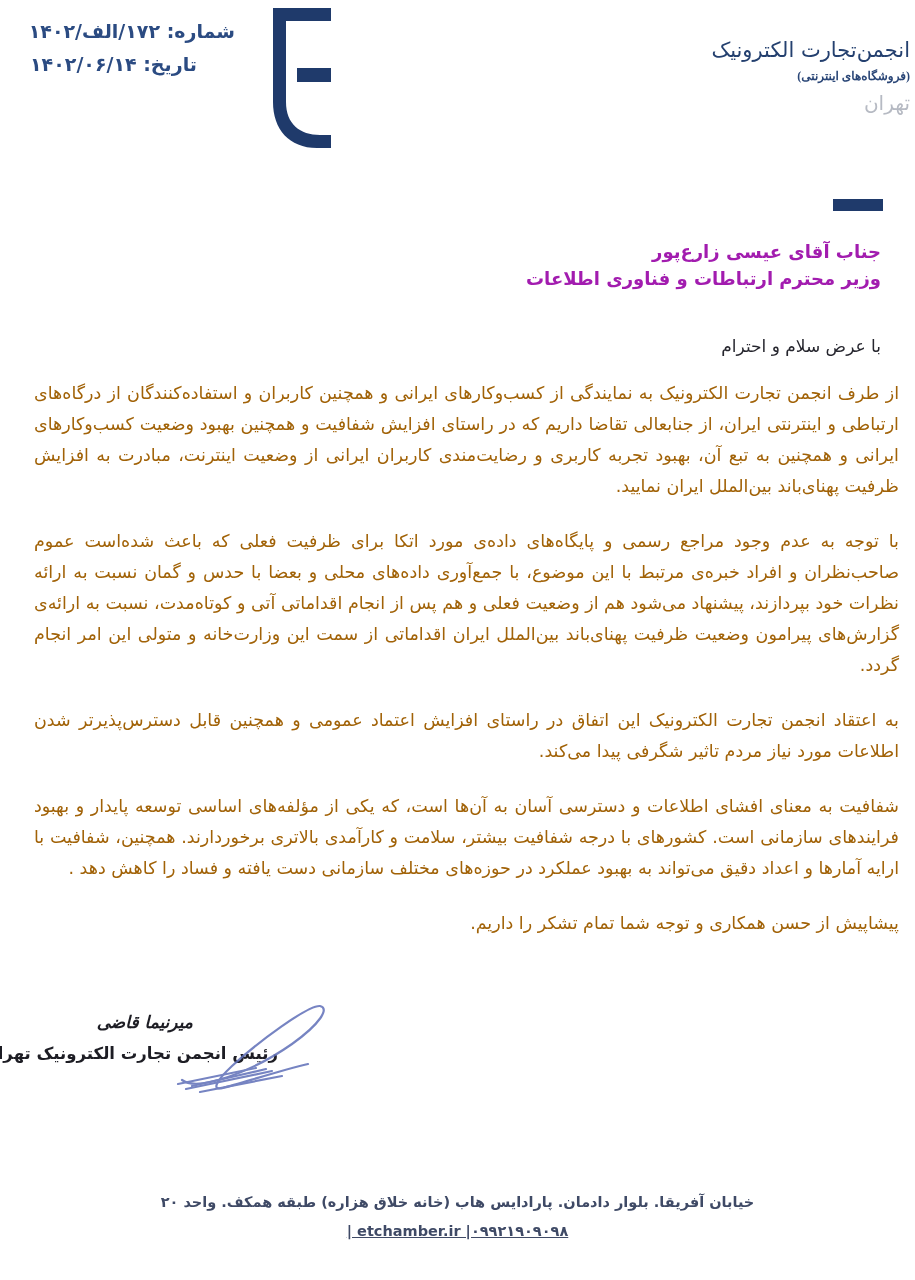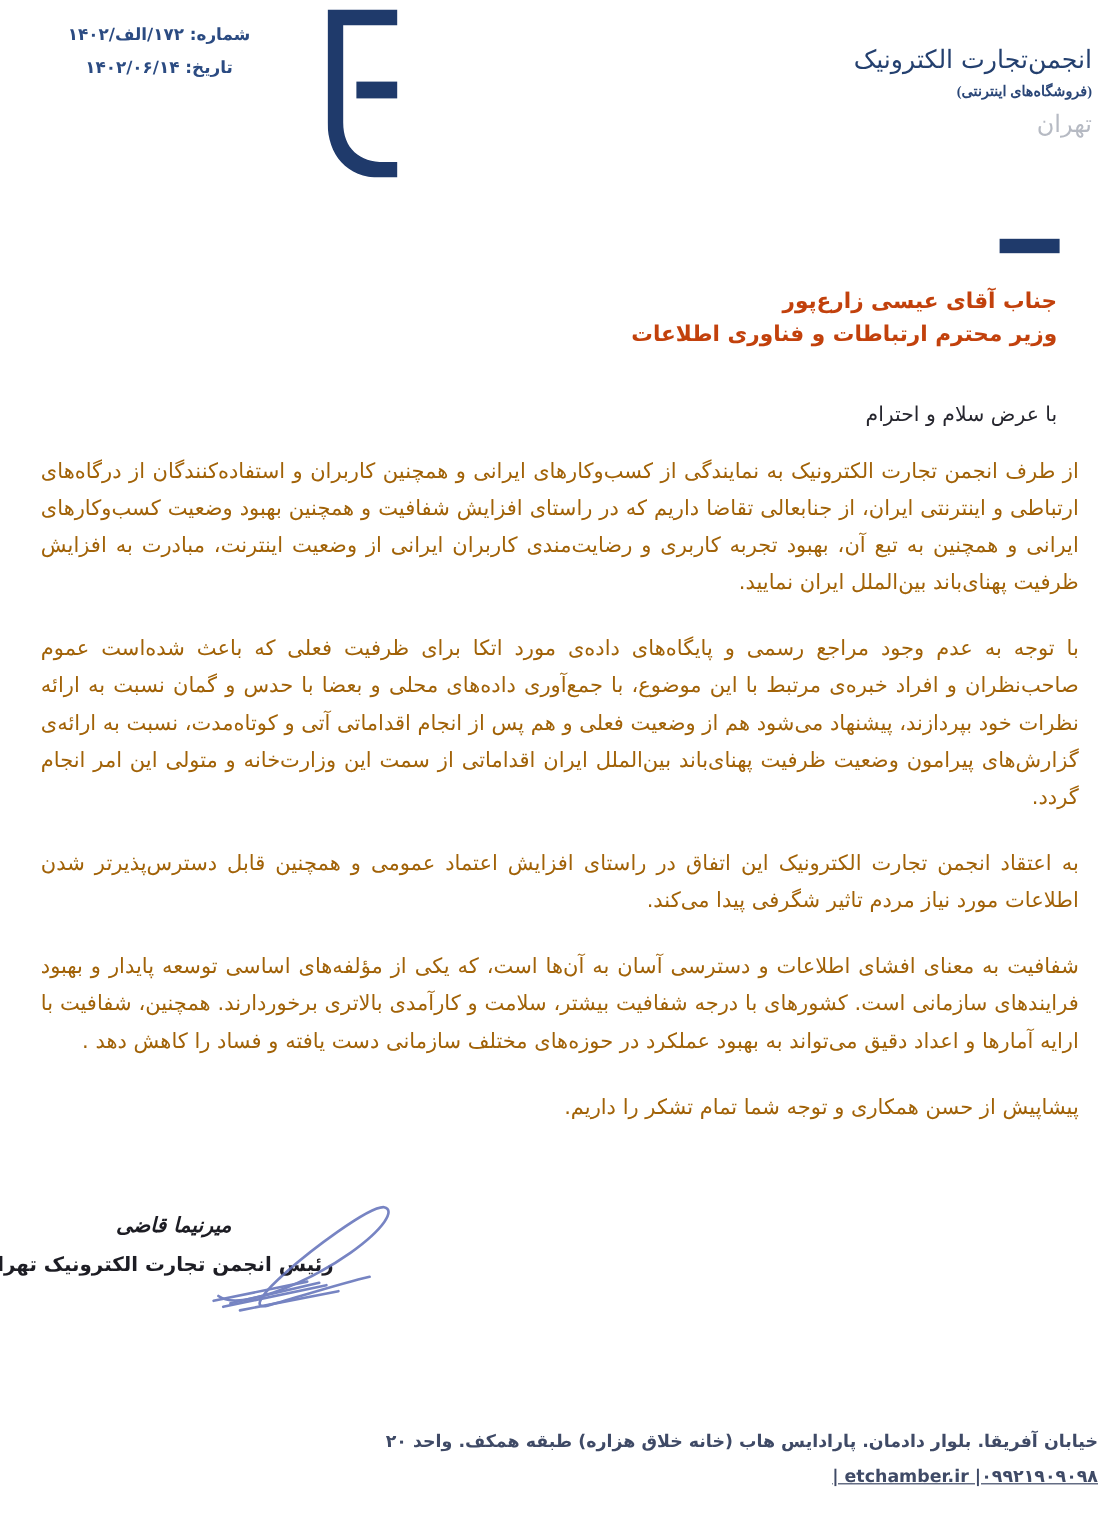--- a/index.html
+++ b/index.html
@@ -24,36 +24,36 @@
     margin-top:7px;font-size:12px;font-weight:bold;color:#2a4677;font-family:Liberation Serif, serif;
   }
   .org-city{
     margin-top:7px;font-size:20px;color:#b6bac3;
   }
   .meta-block{
     position:absolute;top:22px;left:30px;width:205px;
     direction:rtl;text-align:left;
   }
   .meta-line{
-    font-size:14px;font-weight:bold;color:#2b4b82;line-height:1.0;
-    margin-bottom:14px;white-space:nowrap;text-align:center;
+    font-size:19px;font-weight:bold;color:#2b4b82;line-height:1.0;
+    margin-bottom:14px;white-space:nowrap;text-align:left;
   }
   .logo{position:absolute;left:273px;top:8px;}
   .header-dash{
     position:absolute;right:32px;top:199px;
     width:50px;height:12px;background:#1f3a6b;
   }
   
   .content{
     position:absolute;top:238px;right:16px;left:34px;
     direction:rtl;
   }
   .recipient{
     margin-left:0;margin-right:18px;
-    font-size:18px;font-weight:bold;color:#c2410c;line-height:27px;
+    font-size:18px;font-weight:bold;color:#a21caf;line-height:27px;
   }
   .salutation{
     margin-top:44px;margin-right:18px;
     font-size:17px;color:#26262e;
   }
   .paragraphs{margin-top:22px;}
   .paragraphs p{
     margin:0 0 24px 0;
     font-size:17.5px;line-height:31px;
     text-align:justify;text-align-last:right;
@@ -72,21 +72,21 @@
     margin-left:28px;
     font-style:italic;
   }
   .sig-title{
     margin-top:12px;font-size:16.5px;font-weight:bold;color:#1d1d24;
   }
   .sig-ink{position:absolute;left:160px;top:998px;pointer-events:none;}
   
   .footer{
     position:absolute;left:0;right:0;top:1194px;
-    text-align:right;direction:rtl;
+    text-align:center;direction:rtl;
   }
   .footer-address{
     font-size:14.5px;color:#3f4a66;font-weight:bold;letter-spacing:0;
   }
   .footer-contact{
     margin-top:13px;font-size:14.5px;color:#3f4a66;font-weight:bold;
     direction:ltr;
     text-decoration:underline;
   }
 </style>

